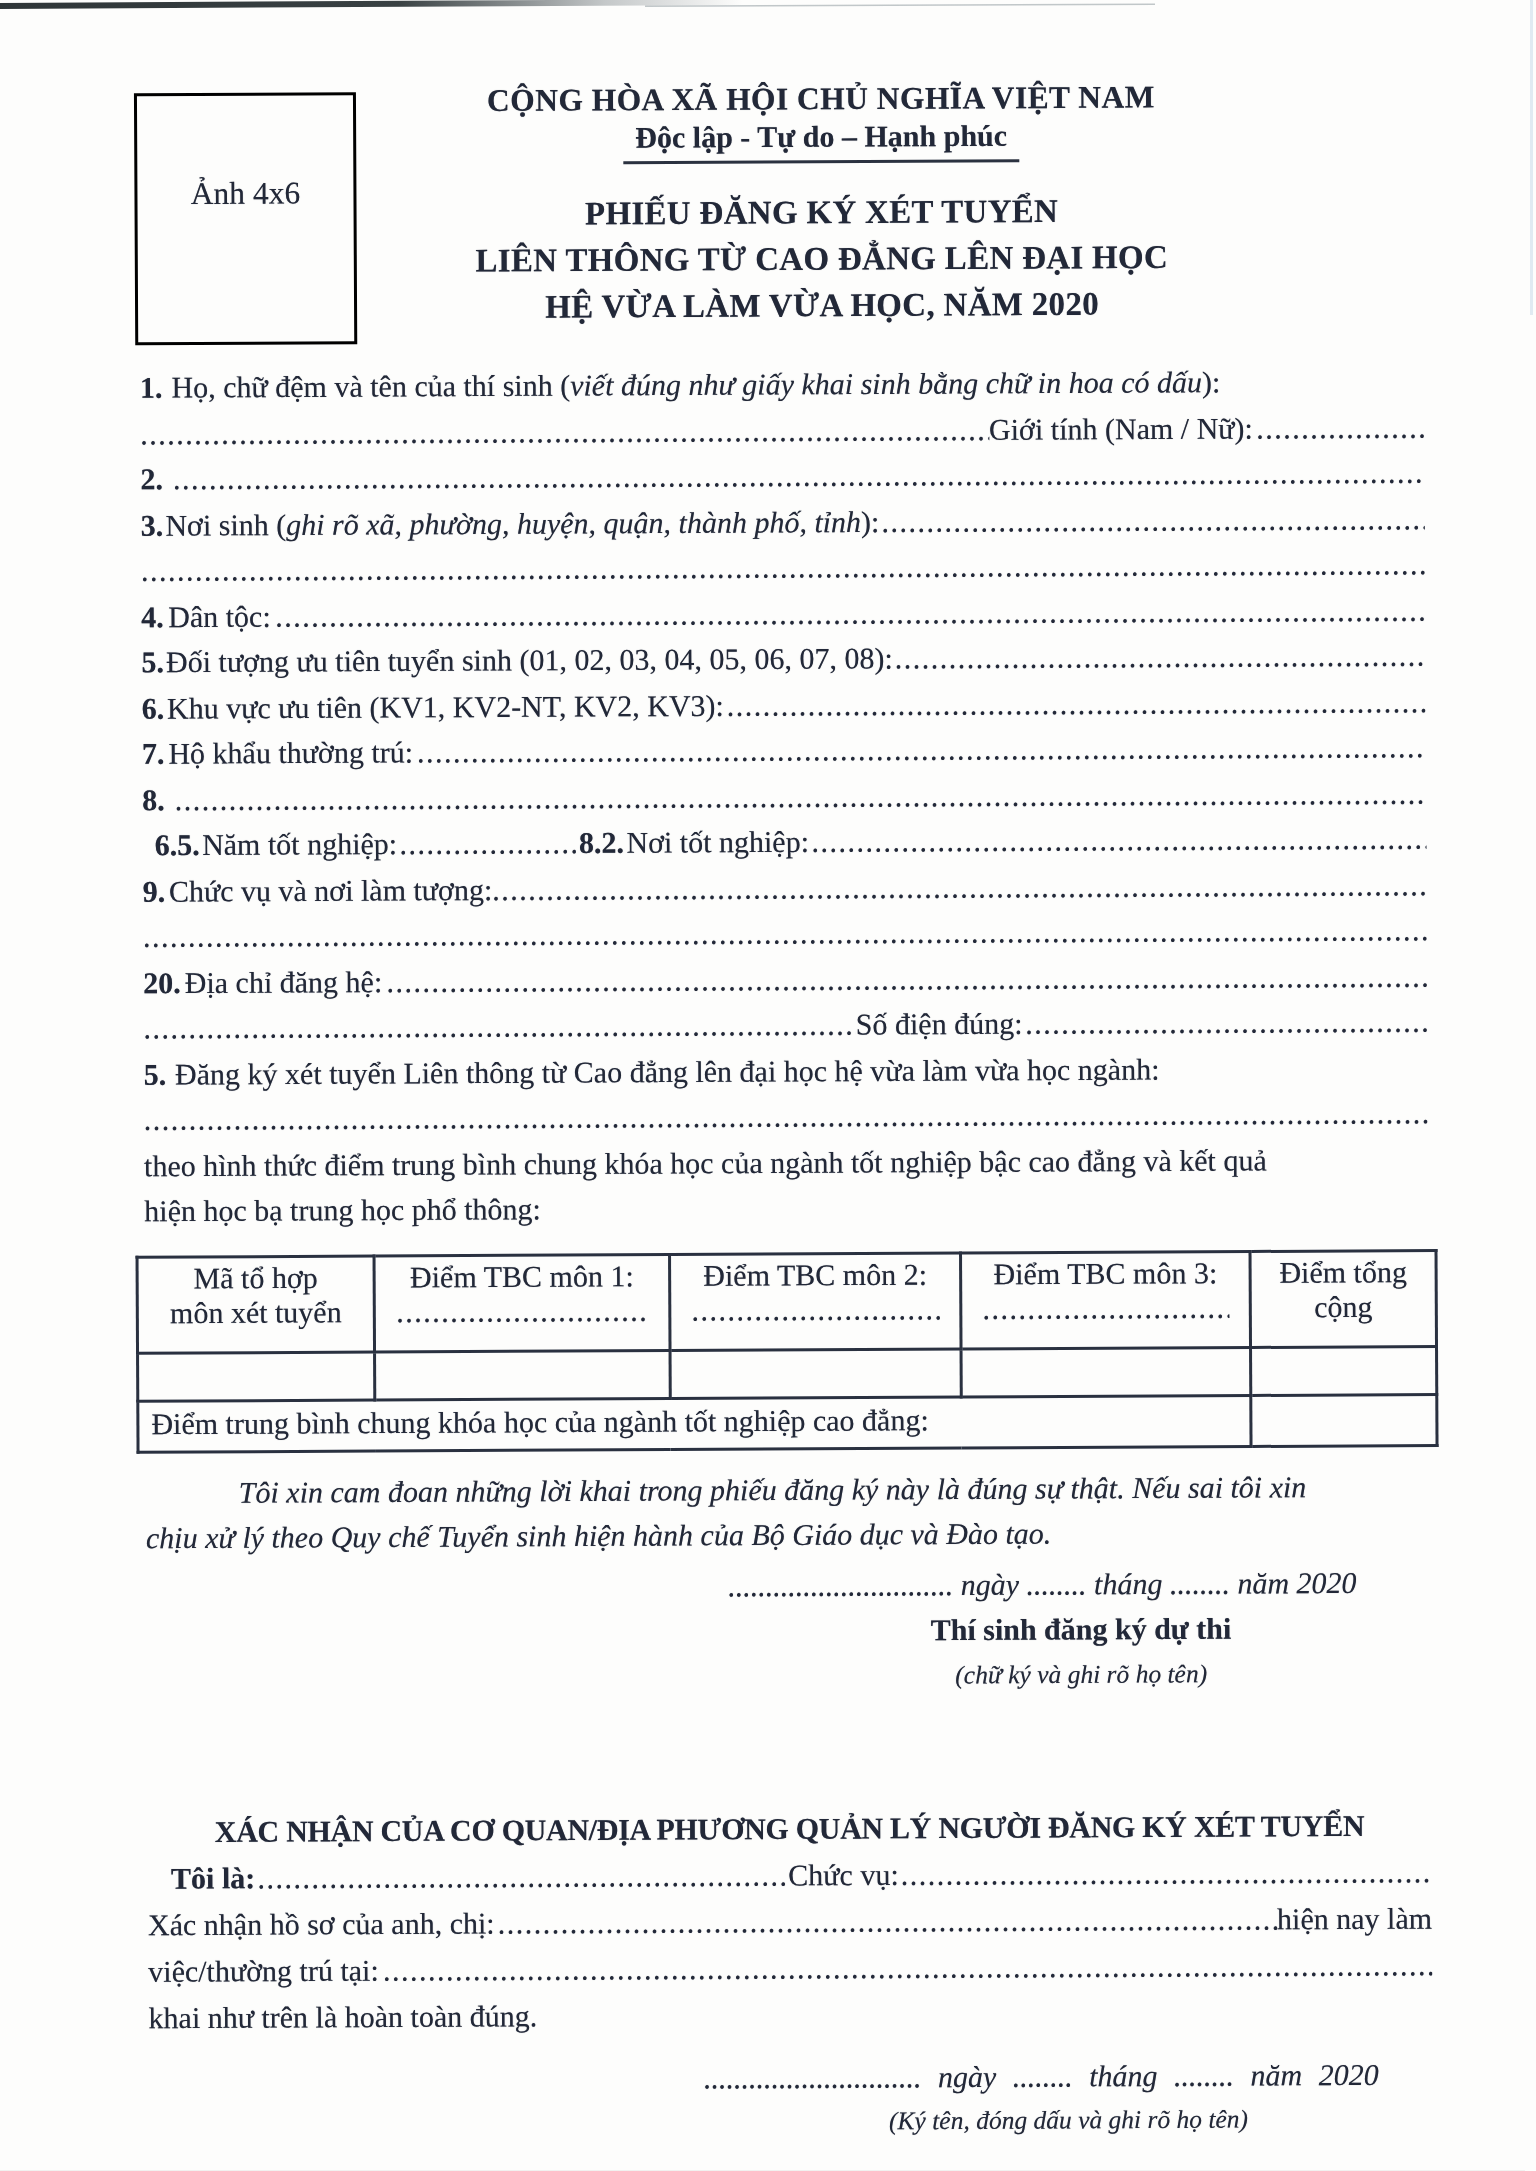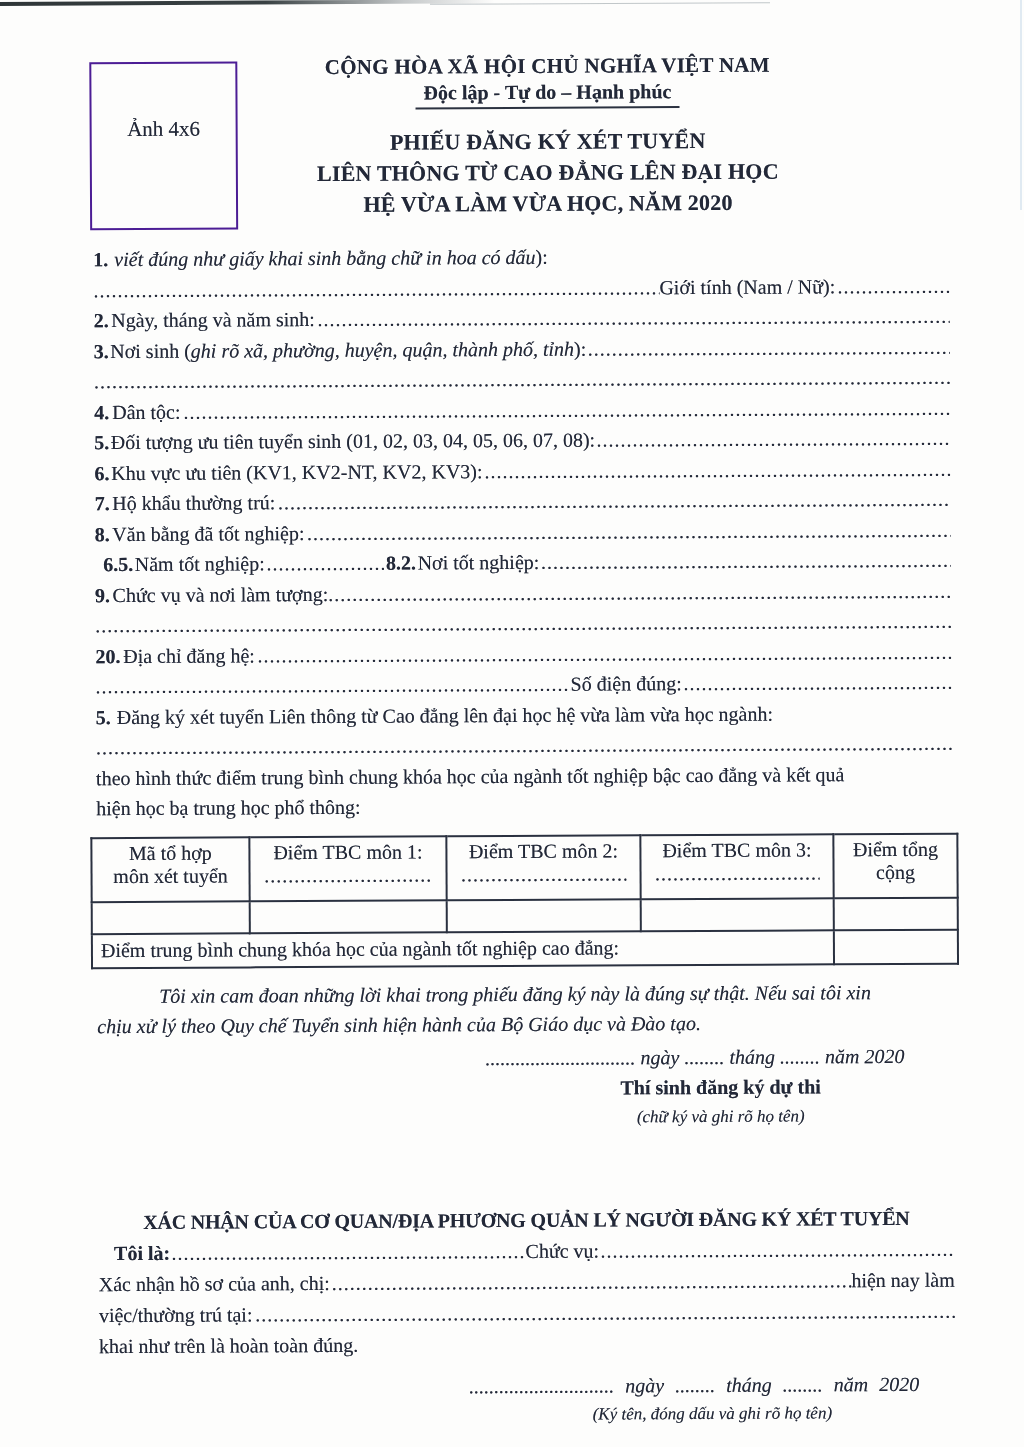--- a/index.html
+++ b/index.html
@@ -17,21 +17,21 @@
   }
   .scan-line-2 {
     position:absolute; top:3px; left:430px; width:340px; height:1px;
     background:rgba(120,132,140,0.45); transform:rotate(-0.25deg);
   }
   .edge-line { position:absolute; right:2px; top:0; width:2px; height:210px; background:#d3e1ee; opacity:0.7; }
   .tilt { position:absolute; inset:0; transform:rotate(-0.30deg); transform-origin:50% 40%; }
 
   .photo-box {
     position:absolute; left:92px; top:60px; width:144px; height:164px;
-    border:2px solid #4c1d95; display:flex; align-items:center; justify-content:center;
+    border:2px solid #000000; display:flex; align-items:center; justify-content:center;
   }
   .photo-box span { font-size:21px; margin-top:-34px; }
 
   .hdr { position:absolute; left:250px; top:54px; width:600px; text-align:center; }
   .hdr .national { font-size:21px; font-weight:bold; letter-spacing:0.3px; }
   .hdr .motto { display:inline-block; font-size:20px; font-weight:bold; padding:2px 8px 3px 8px; border-bottom:2.5px solid #2b3240; }
   .hdr .titles { margin-top:17px; font-size:22px; font-weight:bold; line-height:31px; letter-spacing:0.2px; }
 
   .content { position:absolute; left:95px; top:0; width:856px; }
   .row { display:flex; align-items:baseline; font-size:20px; line-height:30.5px; white-space:nowrap; }
@@ -94,35 +94,35 @@
         <div>LIÊN THÔNG TỪ CAO ĐẲNG LÊN ĐẠI HỌC</div>
         <div>HỆ VỪA LÀM VỪA HỌC, NĂM 2020</div>
       </div>
     </div>
 
     <div class="content">
 
       <div class="row first">
         <b>1.</b>
           <span class="sp"></span>
+        <span>Họ, chữ đệm và tên của thí sinh (</span>
           <i>viết đúng như giấy khai sinh bằng chữ in hoa có dấu</i>
           <span>):</span>
       </div>
 
       <div class="row">
         <span class="dots">...........................................................................................................................................................................................................................................................</span>
         <span>Giới tính (Nam / Nữ):</span>
           <span class="sp"></span>
         <span class="dots dfix w112">...........................................................................................................................................................................................................................................................</span>
       </div>
 
       <div class="row">
         <b>2.</b>
           <span class="sp"></span>
-        <span>Ngày, tháng và năm sinh:</span>
           <span class="sp"></span>
         <span class="dots">...........................................................................................................................................................................................................................................................</span>
       </div>
 
       <div class="row">
         <b>3.</b>
           <span class="sp"></span>
         <span>Nơi sinh (</span>
           <i>ghi rõ xã, phường, huyện, quận, thành phố, tỉnh</i>
           <span>):</span>
@@ -162,21 +162,20 @@
         <b>7.</b>
           <span class="sp"></span>
         <span>Hộ khẩu thường trú:</span>
           <span class="sp"></span>
         <span class="dots">...........................................................................................................................................................................................................................................................</span>
       </div>
 
       <div class="row">
         <b>8.</b>
           <span class="sp"></span>
-        <span>Văn bằng đã tốt nghiệp:</span>
           <span class="sp"></span>
         <span class="dots">...........................................................................................................................................................................................................................................................</span>
       </div>
 
       <div class="row">
         <span class="ind30"></span>
         <b>6.5.</b>
           <span class="sp"></span>
         <span>Năm tốt nghiệp:</span>
           <span class="sp"></span>

